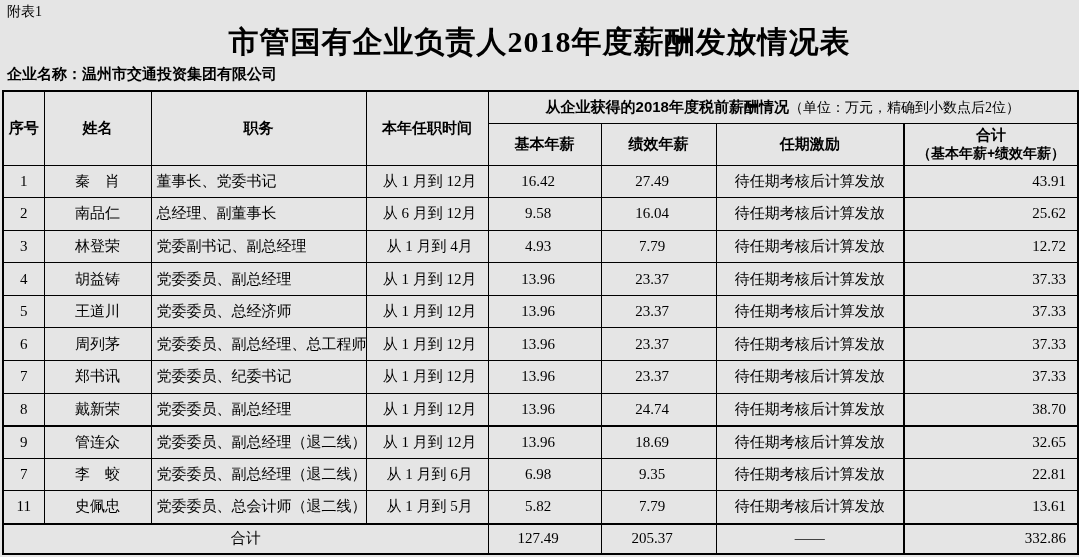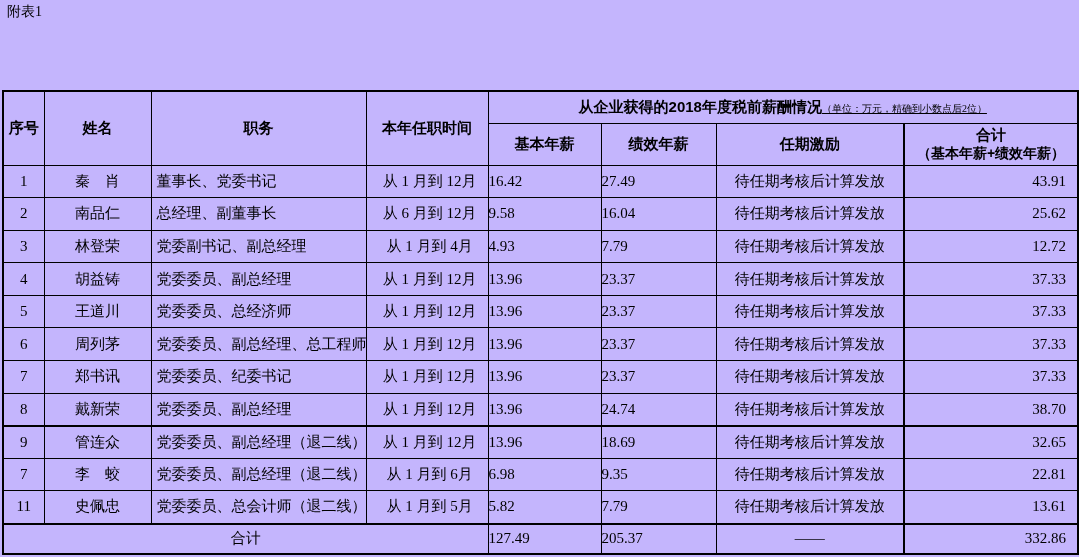--- a/index.html
+++ b/index.html
@@ -1,19 +1,19 @@
 <!DOCTYPE html>
 <html><head>
 <meta charset="utf-8">
 <style>
   html,body { margin:0; padding:0; background:#ffffff; }
   .page {
     position:relative;
     width:1079px; height:557px;
-    background:#c4b5fd;
+    background:#e5e5e5;
     color:#000;
     font-family:"Liberation Serif","DejaVu Serif",serif;
     overflow:hidden;
   }
   .doc-tag {
     position:absolute; left:7px; top:3px;
     font-size:14px;
     font-family:"Liberation Serif","DejaVu Serif",serif;
   }
   .doc-title {
@@ -43,48 +43,49 @@
   }
   .salary-table th {
     font-family:"Liberation Sans","DejaVu Sans",sans-serif;
     font-weight:bold;
     font-size:15px;
     text-align:center;
   }
   .group-note {
     font-weight:normal;
     font-family:"Liberation Serif","DejaVu Serif",serif;
-    font-size:10px;
-    text-decoration:underline;
+    font-size:14px;
   }
   .total-head-sub { font-size:14px; }
   td.c-index   { text-align:center; }
   td.c-name    { text-align:center; }
   td.c-pos     { text-align:left; padding-left:5px; }
   td.c-tenure  { text-align:center; padding-left:5px; }
-  td.c-num     { text-align:left; padding-right:13px;margin-top:20px; }
+  td.c-num     { text-align:center; padding-right:13px;margin-top:20px; }
   td.c-numtot  { text-align:right; padding-right:11px;margin-top:28px; }
   td.c-incent  { text-align:center;margin-left:28px; }
   
   .col-total-edge { border-left:2px solid #000 !important; }
   tr.row-9 td { border-top:2px solid #000; }
   tr.summary-row td { border-top:2px solid #000; }
   tr.header-1 { height:32px; }
   tr.header-2 { height:42px; }
   tr.data-row { height:32.6px; }
   tr.summary-row { height:30px; }
 </style>
 </head>
 <body>
 
 <div class="page">
 
   <div class="doc-tag">附表1</div>
 
-
+  <div class="doc-title">市管国有企业负责人2018年度薪酬发放情况表</div>
+
+  <div class="company-line"><span>企业名称：</span><span>温州市交通投资集团有限公司</span></div>
 
   <table class="salary-table">
     <colgroup>
       <col style="width:41px">
         <col style="width:107px">
         <col style="width:215px">
         <col style="width:122px">
       <col style="width:113px">
         <col style="width:115px">
         <col style="width:188px">

